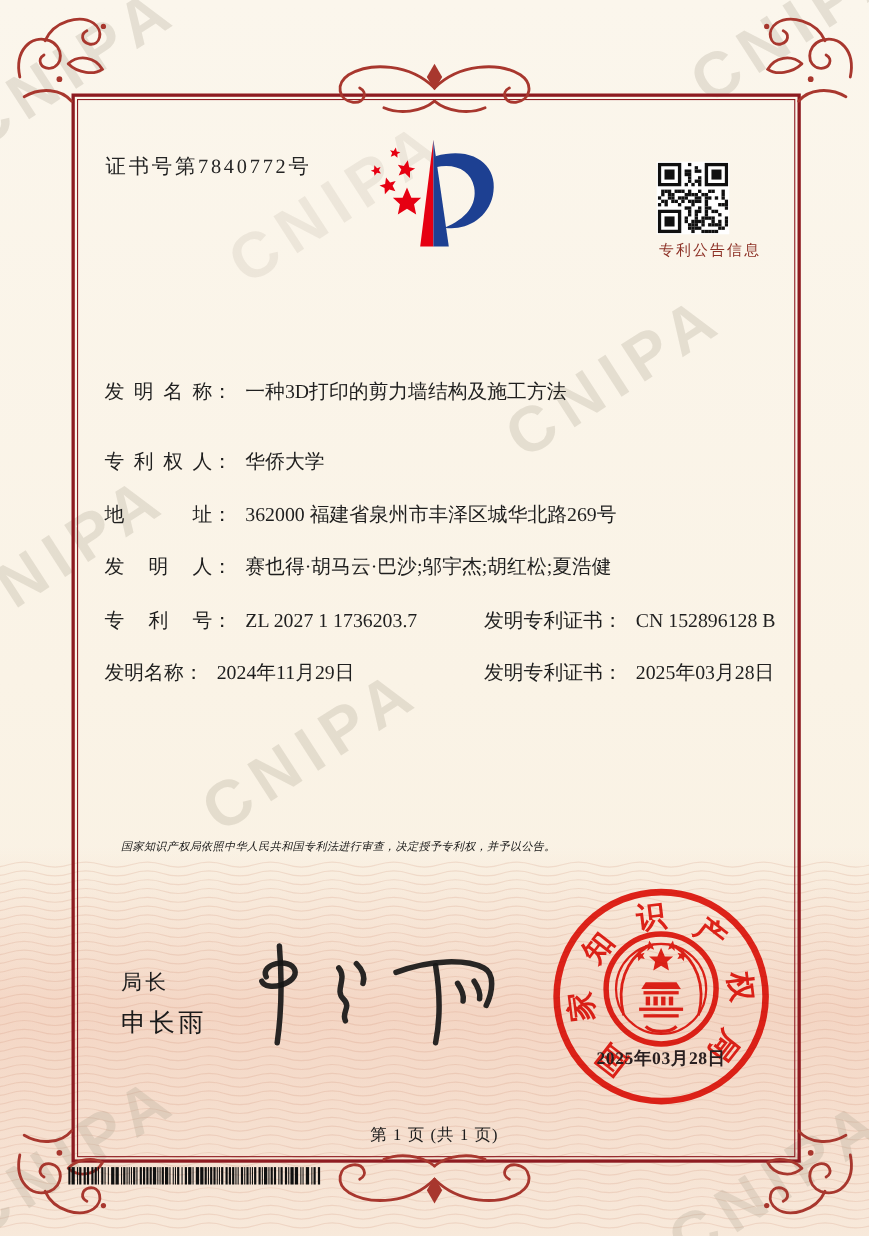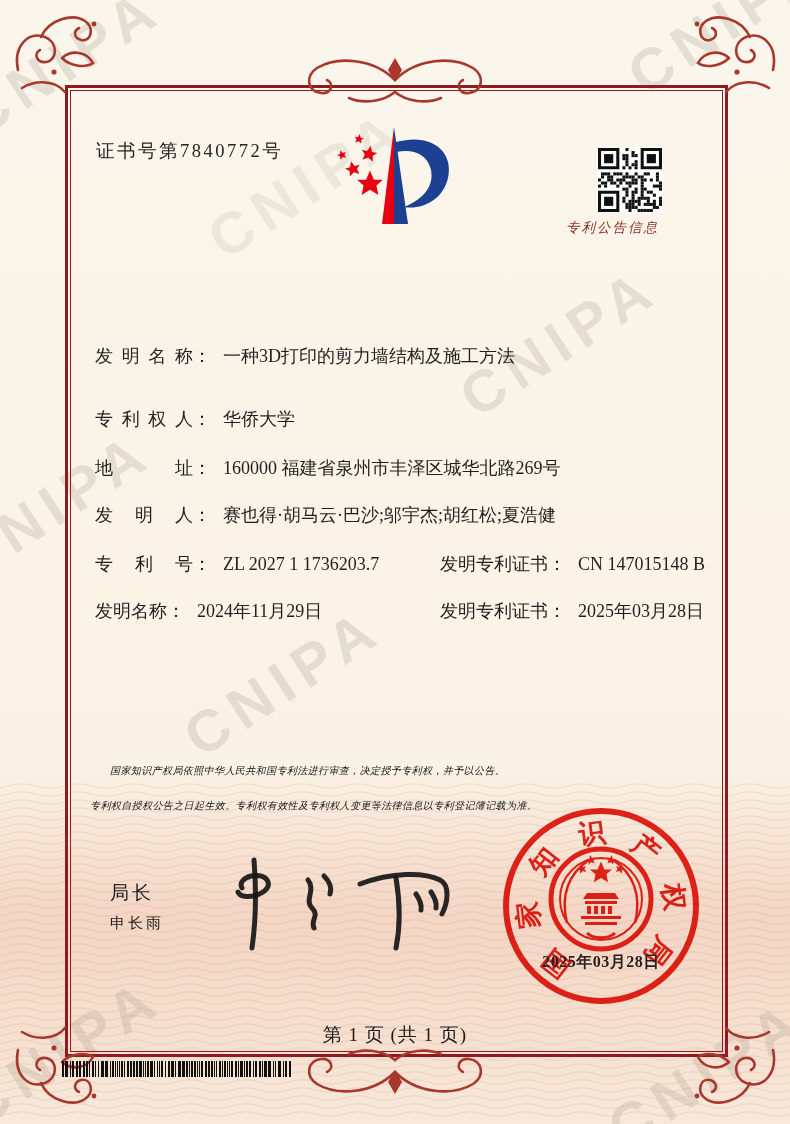--- a/index.html
+++ b/index.html
@@ -35,22 +35,22 @@
   .bl{left:10px;top:1016px;transform:scaleY(-1);}
   .br{left:685px;top:1016px;transform:scale(-1,-1);}
   .ct{left:275px;top:46px;}
   .cb{left:275px;top:1042px;transform:scaleY(-1);}
 
   
   .cert-no{position:absolute;left:96px;top:138px;font-size:18.5px;letter-spacing:2.5px;color:#242424;}
   .logo{position:absolute;left:330px;top:124px;}
   .qr{position:absolute;left:597px;top:147px;width:64px;height:64px;background:#fff;padding:1px;}
   .qr svg{width:100%;height:100%;display:block;}
-  .qr-label{position:absolute;left:566px;top:219px;width:126px;text-align:left;
-      font-size:13.5px;letter-spacing:2px;color:#8d3126;font-style:italic;}
+  .qr-label{position:absolute;left:566px;top:219px;width:126px;text-align:right;
+      font-size:13.5px;letter-spacing:2px;color:#8d3126;}
   .title{position:absolute;left:0;top:228px;width:100%;margin:0;text-align:center;
       font-size:41px;font-weight:bold;letter-spacing:15px;text-indent:15px;color:#111;}
 
   
   .row{position:absolute;left:95px;font-size:18px;line-height:26px;white-space:nowrap;margin-top:14px;}
   .r1{top:329px;} .r2{top:392px;} .r3{top:441px;} .r4{top:488px;}
   .r5{top:537px;} .r6{top:584px;} .r7{top:631px;} .r8{top:679px;}
   .lbl{color:#1f1f1f;}
   .lbl.j{display:inline-block;width:98px;text-align:justify;text-align-last:justify;vertical-align:top;}
   .colon{margin-right:12px;}
@@ -60,39 +60,39 @@
   
   .notice{position:absolute;left:90px;width:616px;margin:0;font-size:10px;line-height:35px;
       font-style:italic;letter-spacing:.4px;color:#161616;white-space:nowrap;}
   .n1{top:753px;text-indent:2em;}
   .n2{top:788px;}
 
   
   .director-title{position:absolute;left:110px;top:880px;font-family:"Liberation Sans","DejaVu Sans",sans-serif;
       font-size:19px;letter-spacing:3px;color:#1a1a1a;}
   .director-name{position:absolute;left:110px;top:914px;font-family:"Liberation Sans","DejaVu Sans",sans-serif;
-      font-size:15px;letter-spacing:3px;color:#1a1a1a;}
+      font-size:23px;letter-spacing:3px;color:#1a1a1a;}
   .sig{position:absolute;left:212px;top:850px;}
   .sig path{fill:none;stroke:#161616;stroke-width:5;stroke-linecap:round;stroke-linejoin:round;opacity:.92;}
 
   
   .seal{position:absolute;left:503px;top:808px;width:196px;height:196px;border-radius:50%;
       border:6px solid #e5261d;box-sizing:border-box;mix-blend-mode:multiply;}
   .scg{position:absolute;inset:0;transform:rotate(-7deg);}
   .sc{position:absolute;left:50%;top:50%;font-size:27px;font-weight:bold;color:#e5261d;
       transform:translate(-50%,-50%) rotate(var(--a)) translateY(-73px);}
   .emblem{position:absolute;left:50%;top:46%;transform:translate(-50%,-50%);}
   .emblem .er{fill:none;stroke:#e5261d;}
   .emblem .ef{fill:#e5261d;}
   .seal-date{position:absolute;left:0;top:138px;width:100%;text-align:center;
       font-size:16px;font-weight:600;letter-spacing:.5px;color:#2a2428;}
 
   
   .footer-page{position:absolute;left:0;top:1022px;width:100%;text-align:center;
-      font-size:19px;letter-spacing:1px;color:#1c1c1c;}
+      font-size:15px;letter-spacing:1px;color:#1c1c1c;}
   .barcode{position:absolute;left:62px;top:1061px;width:234px;height:16px;}
   .barcode svg{display:block;} #bars rect{fill:#101010;}
   #qr-finders{fill:#101010;} #qr-mods rect{fill:#101010;}
 </style>
 </head>
 <body>
 
 <div class="page">
 
   <div class="pink-grad"></div>
@@ -358,44 +358,43 @@
   <div class="qr-label">专利公告信息</div>
 
 
   <div class="row r1">
     <span class="lbl j">发明名称</span><span class="colon">：</span><span class="val">一种3D打印的剪力墙结构及施工方法</span>
   </div>
   <div class="row r2">
     <span class="lbl j">专利权人</span><span class="colon">：</span><span class="val">华侨大学</span>
   </div>
   <div class="row r3">
-    <span class="lbl j">地址</span><span class="colon">：</span><span class="val">160000 福建省泉州市丰泽区城华北路269号</span>
+    <span class="lbl j">地址</span><span class="colon">：</span><span class="val">362000 福建省泉州市丰泽区城华北路269号</span>
   </div>
   <div class="row r4">
     <span class="lbl j">发明人</span><span class="colon">：</span><span class="val">赛也得·胡马云·巴沙;邬宇杰;胡红松;夏浩健</span>
   </div>
   <div class="row r5">
     <span class="grp">
       <span class="lbl j">专利号</span><span class="colon">：</span><span class="val">ZL 2027 1 1736203.7</span>
     </span>
     <span class="grp right">
-      <span class="lbl">发明专利证书</span><span class="colon">：</span><span class="val">CN 147015148 B</span>
+      <span class="lbl">发明专利证书</span><span class="colon">：</span><span class="val">CN 152896128 B</span>
     </span>
   </div>
   <div class="row r6">
     <span class="grp">
       <span class="lbl">发明名称</span><span class="colon">：</span><span class="val">2024年11月29日</span>
     </span>
     <span class="grp right">
       <span class="lbl">发明专利证书</span><span class="colon">：</span><span class="val">2025年03月28日</span>
     </span>
   </div>
 
   <p class="notice n1">国家知识产权局依照中华人民共和国专利法进行审查，决定授予专利权，并予以公告。</p>
-  <p class="notice n2">专利权自授权公告之日起生效。专利权有效性及专利权人变更等法律信息以专利登记簿记载为准。</p>
 
   <div class="director-title">局长</div>
   <div class="director-name">申长雨</div>
   <svg class="sig" width="240" height="104" viewBox="0 0 240 104">
     <path d="M30,38 C24,26 52,20 56,32 C60,44 30,52 26,42"></path>
     <path d="M42,10 C44,35 44,70 40,98"></path>
     <path d="M96,30 C104,40 92,50 100,58 C108,66 98,70 102,78"></path>
     <path d="M112,26 C118,32 120,38 118,44"></path>
     <path d="M148,34 C180,22 212,22 228,30 C238,35 236,52 230,64"></path>
     <path d="M184,28 C188,52 188,78 184,98"></path>

